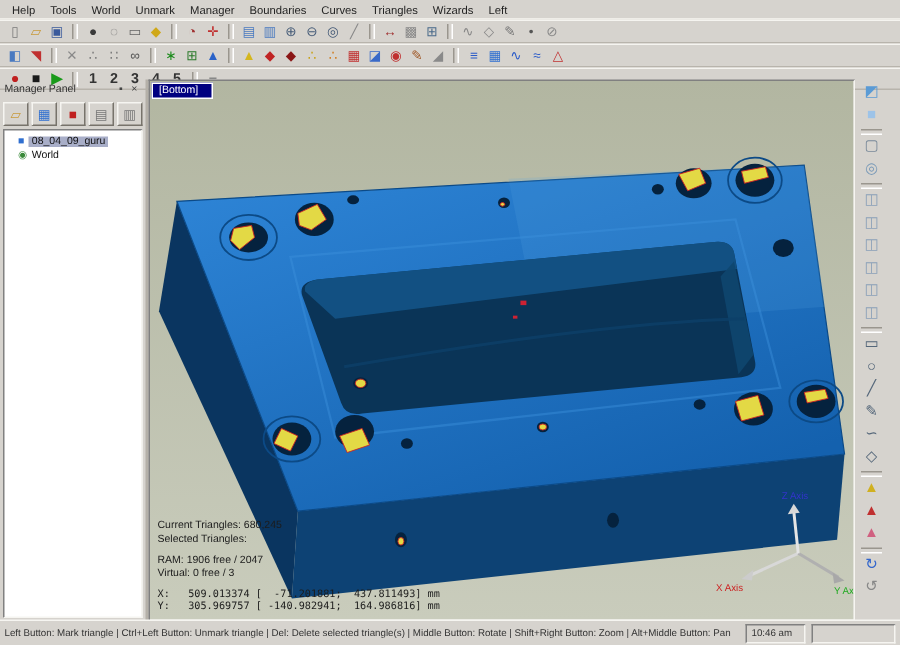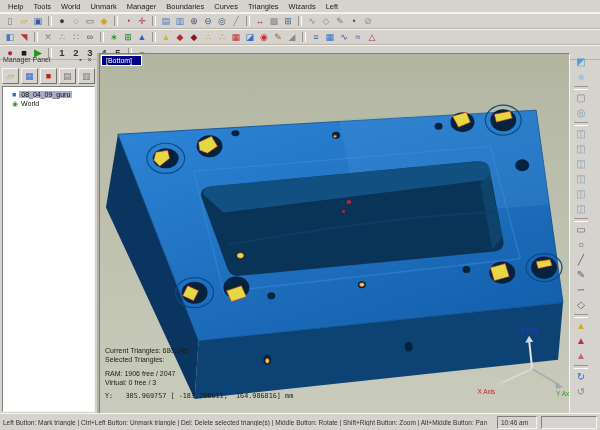--- a/index.html
+++ b/index.html
@@ -405,21 +405,22 @@
       </g>
     </svg>
     <div class="view-label">[Bottom]</div>
     <div class="overlay">
       <div>Current Triangles: 680,245</div>
       <div>Selected Triangles:</div>
       <div class="gap"></div>
       <div>RAM: 1906 free / 2047</div>
       <div>Virtual: 0 free / 3</div>
       <div class="gap"></div>
-      <div class="mono">Y:   305.969757 [ -183.708611;  164.986816] mm</div>
+      <div class="mono">X:   509.013374 [  -71.201881;  437.811493] mm</div>
+      <div class="mono">Y:   305.969757 [ -140.982941;  164.986816] mm</div>
     </div>
   </div>
 
   <div class="right-toolbar">
 
   <span class="vbtn">
         <i style="color: rgb(91, 155, 213);">◩</i>
       </span>
       <span class="vbtn">
         <i style="color: rgb(157, 195, 232);">■</i>

